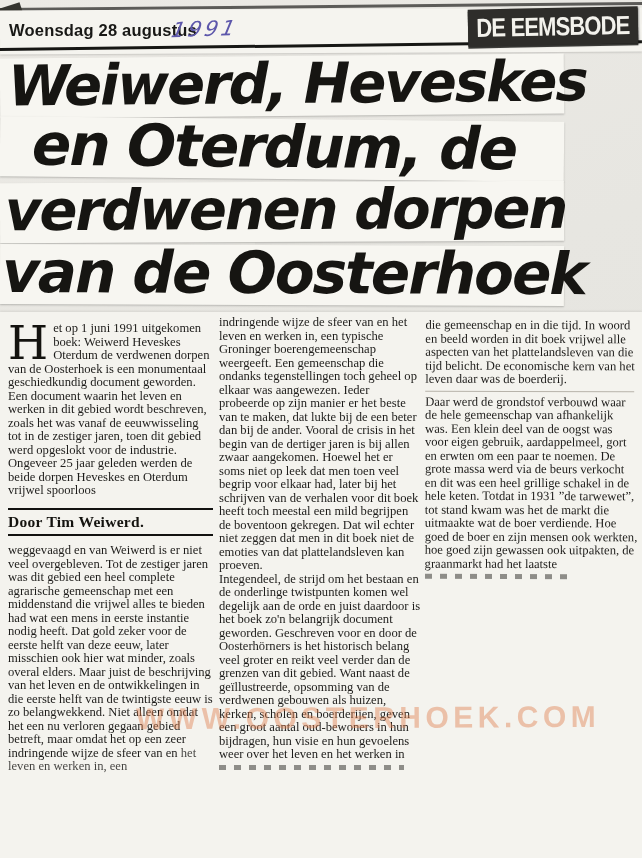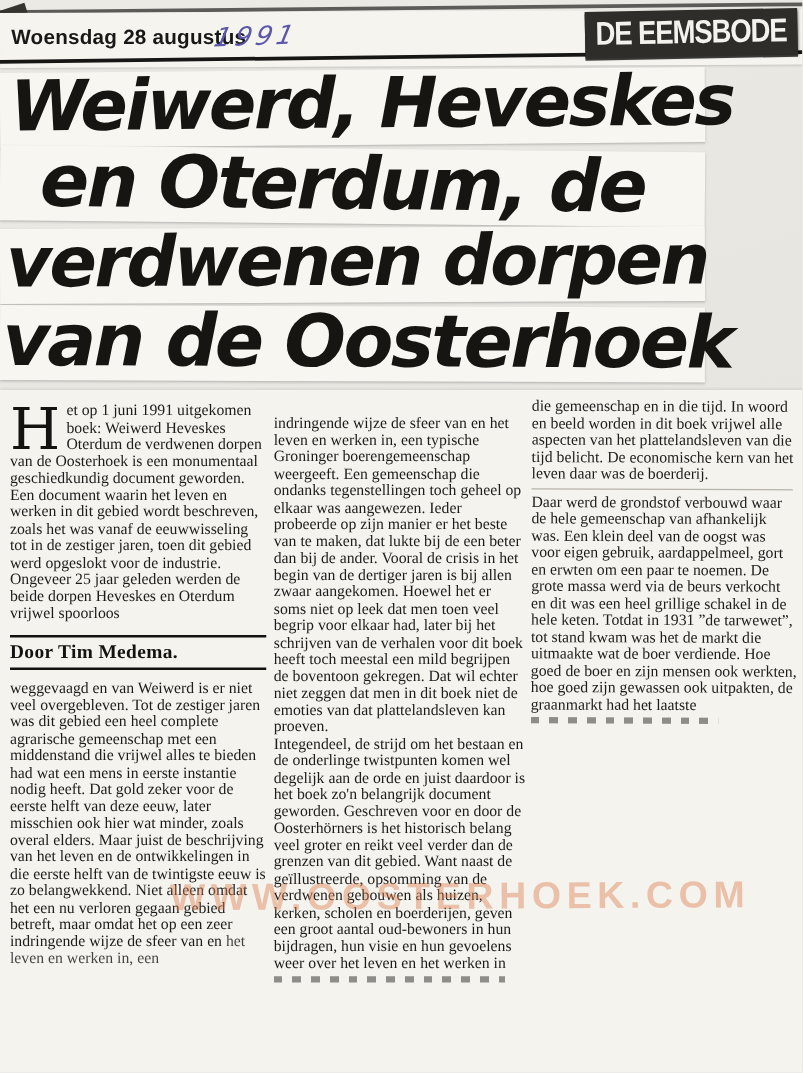--- a/index.html
+++ b/index.html
@@ -48,21 +48,21 @@
   .hl-3{padding-left:5px;transform:rotate(-0.25deg);}
   .hl-4{padding-left:2px;transform:rotate(0.2deg);font-size:58px;}
 
   
   .paper{position:absolute;top:312px;left:0;width:642px;height:546px;
     background:#f4f3ee;box-shadow:0 -1px 2px rgba(0,0,0,.08);}
   .col{position:absolute;top:10px;color:#1d1c1a;
     font-size:12.6px;line-height:13.5px;text-align:left;}
   .col p{margin:0;}
   .col-1{left:8px;width:205px;}
-  .col-2{left:219px;width:202px;top:20px;}
+  .col-2{left:219px;width:202px;top:4px;}
   .col-3{left:425px;width:213px;top:7px;transform:rotate(0.2deg);}
   .dropcap{float:left;font-family:"DejaVu Serif",serif;font-size:46px;
     line-height:38px;padding:2px 5px 0 0;color:#14130f;}
   .byline-box{margin:10px 0 8px 0;padding:5px 0 6px 0;
     border-top:2.5px solid #121210;border-bottom:2.5px solid #121210;
     font-weight:bold;font-size:15.5px;letter-spacing:.3px;color:#14130f;}
   .subhead{margin:6px 0 2px 0;padding-top:3px;border-top:1.5px solid #23221f;
     font-family:"Liberation Sans",sans-serif;font-weight:bold;font-size:19px;
     letter-spacing:-0.3px;color:#131210;}
   .p-divider{border:none;border-top:1px solid #b7b3aa;margin:4px 0 4px 0;width:98%;}
@@ -100,21 +100,21 @@
     <div class="hl-line hl-3">verdwenen dorpen</div>
     <div class="hl-line hl-4">van de Oosterhoek</div>
   </div>
 
   <div class="paper">
 
     <div class="col col-1">
       <p>
         <span class="dropcap">H</span><span>et op 1 juni 1991 uitgekomen boek: Weiwerd Heveskes Oterdum de verdwenen dorpen van de Oosterhoek is een monumentaal geschiedkundig document geworden. Een document waarin het leven en werken in dit gebied wordt beschreven, zoals het was vanaf de eeuwwisseling tot in de zestiger jaren, toen dit gebied werd opgeslokt voor de industrie. Ongeveer 25 jaar geleden werden de beide dorpen Heveskes en Oterdum vrijwel spoorloos</span>
       </p>
-      <div class="byline-box">Door Tim Medema.</div>
+      <div class="byline-box">Door Tim Weiwerd.</div>
       <p>
         <span>weggevaagd en van Weiwerd is er niet veel overgebleven. Tot de zestiger jaren was dit gebied een heel complete agrarische gemeenschap met een middenstand die vrijwel alles te bieden had wat een mens in eerste instantie nodig heeft. Dat gold zeker voor de eerste helft van deze eeuw, later misschien ook hier wat minder, zoals overal elders. Maar juist de beschrijving van het leven en de ontwikkelingen in die eerste helft van de twintigste eeuw is zo belangwekkend. Niet alleen omdat het een nu verloren gegaan gebied betreft, maar omdat het op een zeer indringende wijze de sfeer van en</span>
         <span class="faded-tail">het leven en werken in, een</span>
       </p>
     </div>
 
     <div class="col col-2">
       <p>indringende wijze de sfeer van en het leven en werken in, een typische Groninger boerengemeenschap weergeeft. Een gemeenschap die ondanks tegenstellingen toch geheel op elkaar was aangewezen. Ieder probeerde op zijn manier er het beste van te maken, dat lukte bij de een beter dan bij de ander. Vooral de crisis in het begin van de dertiger jaren is bij allen zwaar aangekomen. Hoewel het er soms niet op leek dat men toen veel begrip voor elkaar had, later bij het schrijven van de verhalen voor dit boek heeft toch meestal een mild begrijpen de boventoon gekregen. Dat wil echter niet zeggen dat men in dit boek niet de emoties van dat plattelandsleven kan proeven.</p>
       <p>Integendeel, de strijd om het bestaan en de onderlinge twistpunten komen wel degelijk aan de orde en juist daardoor is het boek zo'n belangrijk document geworden. Geschreven voor en door de Oosterhörners is het historisch belang veel groter en reikt veel verder dan de grenzen van dit gebied. Want naast de geïllustreerde, opsomming van de verdwenen gebouwen als huizen, kerken, scholen en boerderijen, geven een groot aantal oud-bewoners in hun bijdragen, hun visie en hun gevoelens weer over het leven en het werken in</p>
       <div class="cut-remnant wide"></div>

